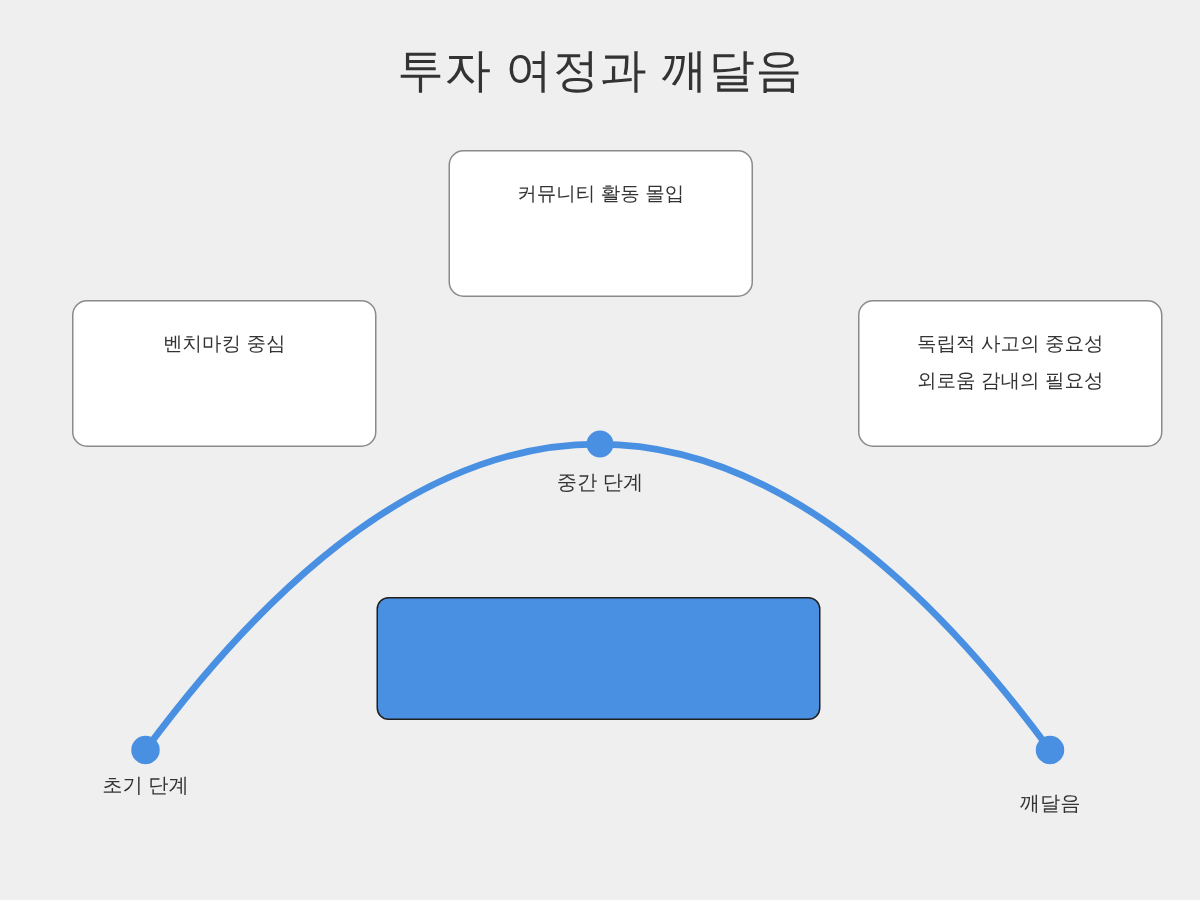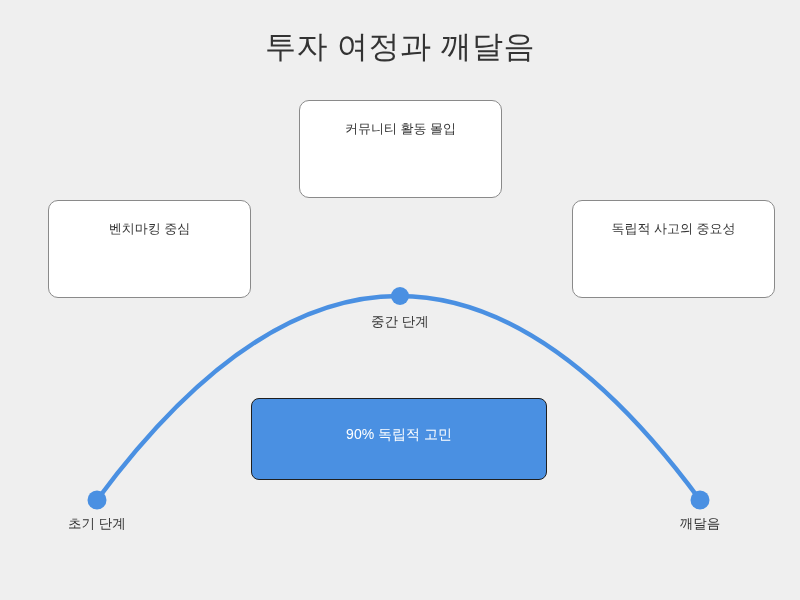--- a/index.html
+++ b/index.html
@@ -61,21 +61,21 @@
   }
   .stage-label{
     position:absolute;
     width:140px;
     text-align:center;
     font-size:13.5px;
     color:var(--text);
   }
   .label-start{left:27px;top:515px;}
   .label-middle{left:330px;top:313px;}
-  .label-end{left:630px;top:515px;}
+  .label-end{left:630px;top:527px;}
 </style>
 </head>
 <body>
 
 <div class="canvas">
 
   <h1 class="title">투자 여정과 깨달음</h1>
 
   <svg class="curve-svg" width="800" height="600" viewBox="0 0 800 600">
     <path class="arc" d="M 97 500 Q 399 92 700 500"></path>
@@ -87,23 +87,23 @@
   <div class="note note-top">
     <div>커뮤니티 활동 몰입</div>
   </div>
 
   <div class="note note-left">
     <div>벤치마킹 중심</div>
   </div>
 
   <div class="note note-right">
     <div>독립적 사고의 중요성</div>
+    <div>외로움 감내의 필요성</div>
   </div>
 
   <div class="highlight">
-    <div>90% 독립적 고민</div>
   </div>
 
   <div class="stage-label label-start">초기 단계</div>
   <div class="stage-label label-middle">중간 단계</div>
   <div class="stage-label label-end">깨달음</div>
 
 </div>
 
 </body></html>

